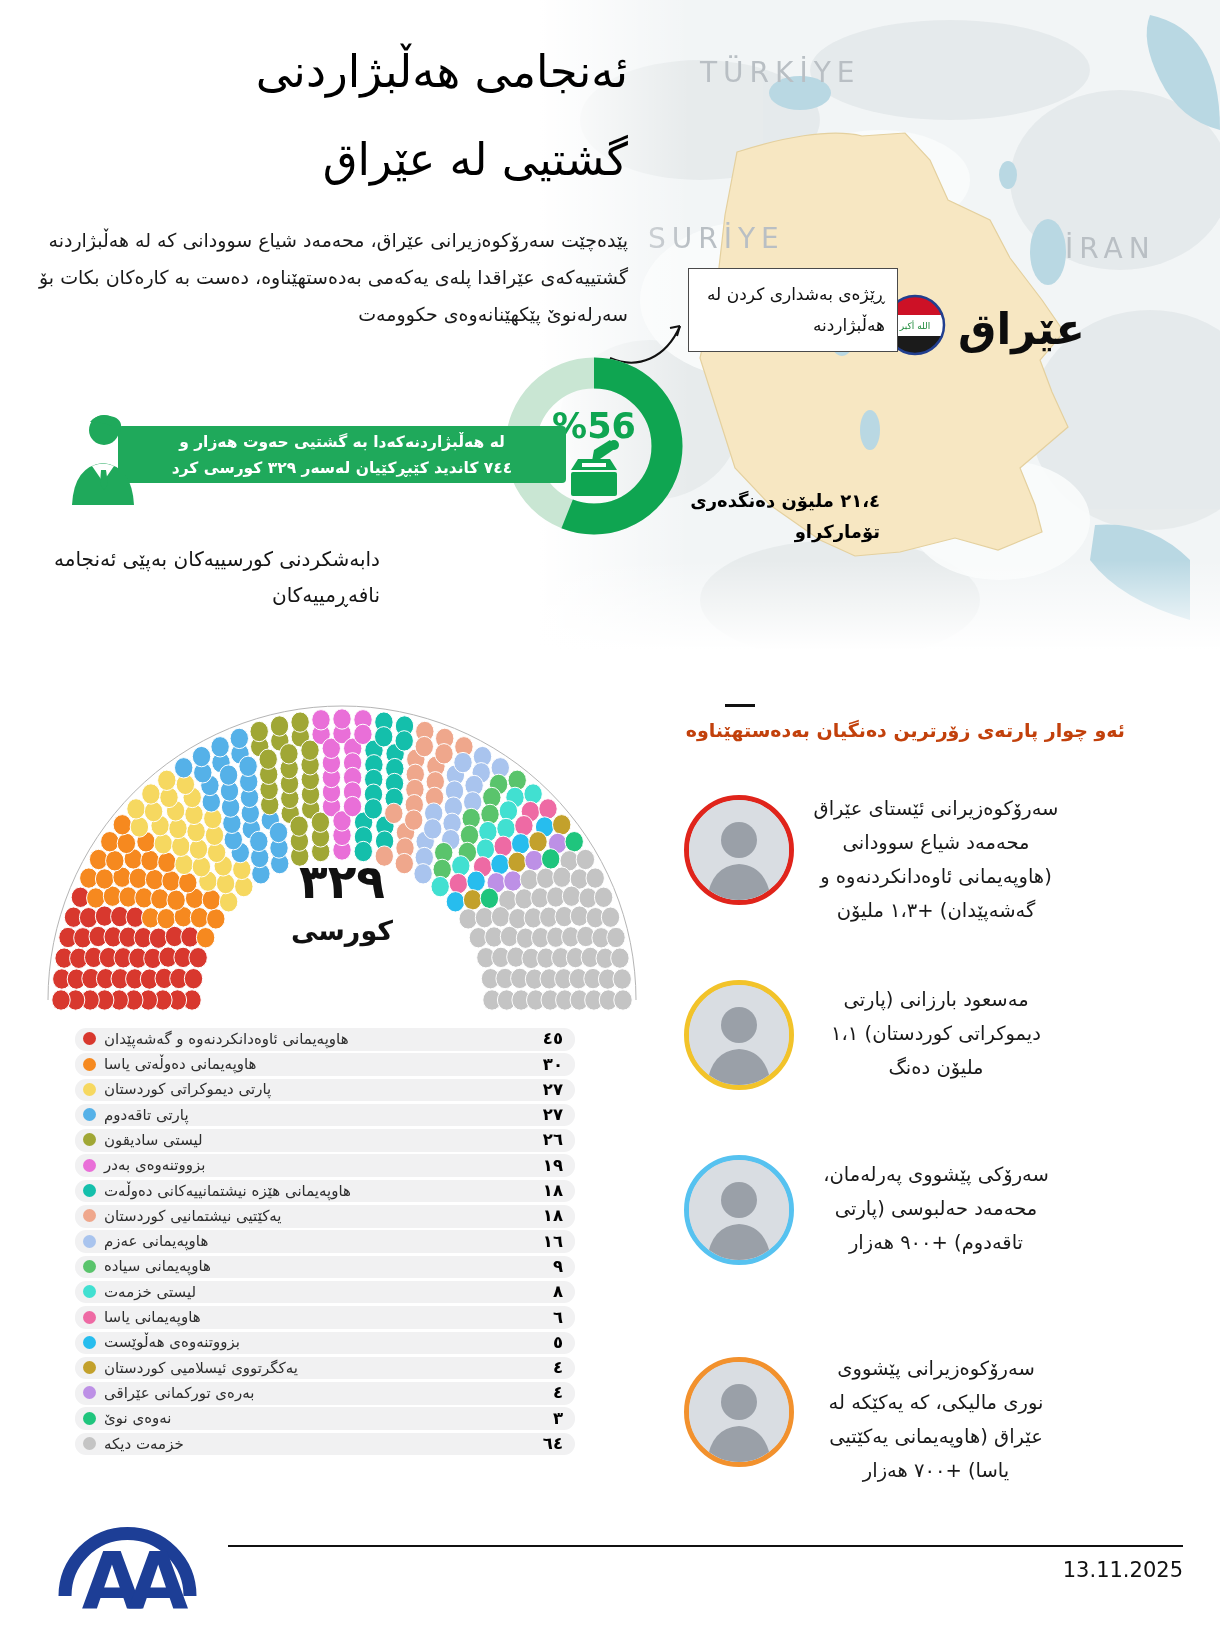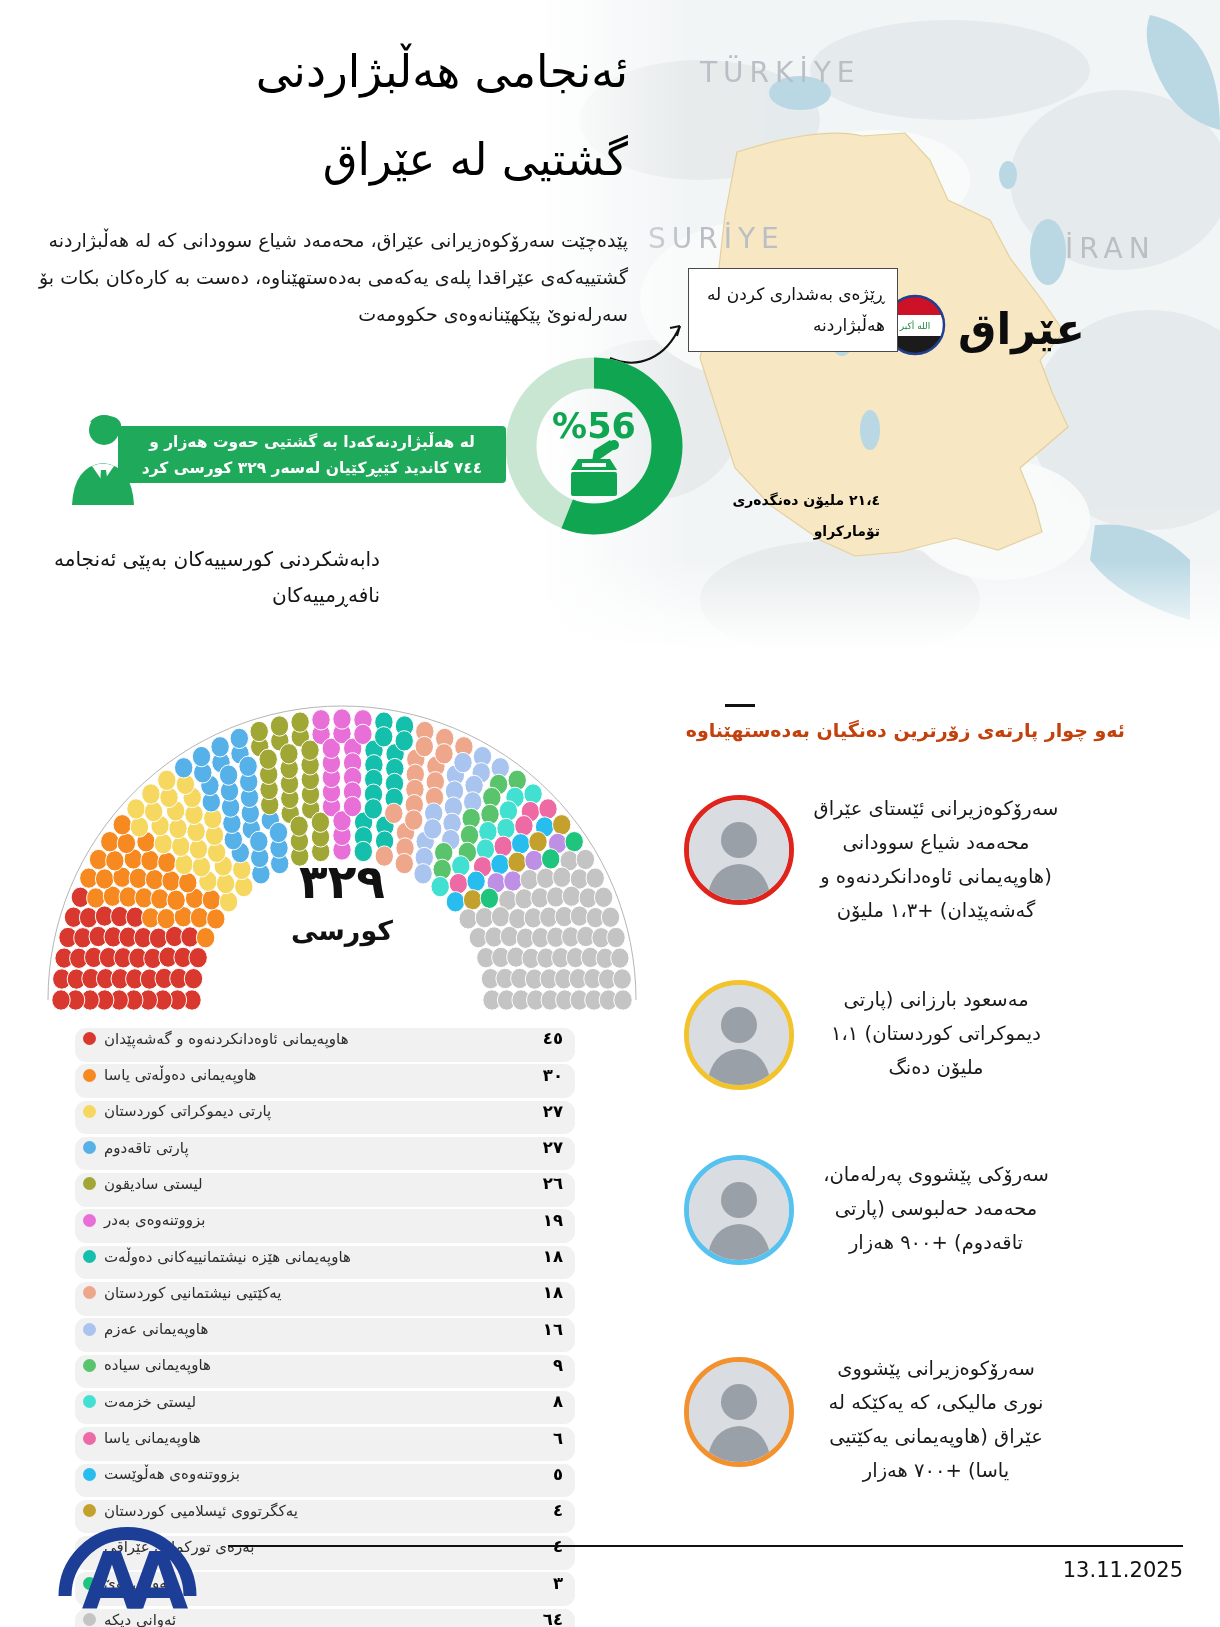--- a/index.html
+++ b/index.html
@@ -10,34 +10,34 @@
   .title{left:36px;top:28px;width:592px;text-align:right;font-weight:400;
          font-size:45px;line-height:88px;color:#000;}
   .intro{left:36px;top:222px;width:592px;text-align:right;font-size:19px;
          line-height:37px;color:#1a1a1a;}
   
   .callout{left:688px;top:268px;width:184px;background:#fff;border:1px solid #4a4a4a;
            padding:10px 12px;font-size:17px;line-height:31px;text-align:right;}
   
   .donut-box{left:498px;top:350px;width:192px;height:192px;}
   .registered{left:678px;top:485px;width:202px;text-align:right;font-weight:700;
-              font-size:14px;line-height:31px;color:#000;}
-  
-  .banner{left:118px;top:426px;width:388px;height:57px;border-radius:4px;
+              font-size:18px;line-height:31px;color:#000;}
+  
+  .banner{left:118px;top:426px;width:448px;height:57px;border-radius:4px;
           display:flex;flex-direction:column;justify-content:center;align-items:center;
           color:#fff;font-weight:700;font-size:15.5px;line-height:26px;text-align:center;}
   .person-icon{left:68px;top:410px;width:70px;height:95px;}
   .note{left:50px;top:541px;width:330px;text-align:right;font-size:20px;
         line-height:36px;color:#151515;}
   
   .hemicycle{left:45px;top:640px;width:600px;height:380px;}
   
   .legend{left:75px;top:1028px;width:500px;}
   .legend-row{display:flex;align-items:center;height:21.5px;margin-bottom:2.8px;
-              background:#f1f1f2;border-radius:11px;padding:0 12px 12px 8px;}
+              background:#f1f1f2;border-radius:11px;padding:0 12px 1px 8px;}
   .legend-dot{width:13px;height:13px;border-radius:50%;flex:0 0 auto;margin-right:8px;}
   .legend-label{font-size:15px;color:#2e2e2e;white-space:nowrap;}
   .legend-spacer{flex:1 1 auto;}
   .legend-num{font-size:16.5px;font-weight:700;color:#000;}
   
   .leaders-dash{left:725px;top:704px;width:30px;height:0;border-top:3px solid #111;}
   .leaders-heading{left:660px;top:716px;width:465px;text-align:right;font-weight:700;
                    font-size:19px;line-height:28px;color:#c2410c;}
   .leader-photo{position:absolute;width:100px;height:100px;border-radius:50%;
                 border:5px solid #000;overflow:hidden;background:#d8dbe0;left:684px;}
@@ -593,21 +593,21 @@
         <span class="legend-num">٤</span>
       </div>
       <div class="legend-row">
         <span class="legend-dot" style="background: rgb(31, 197, 125);"></span>
         <span class="legend-label" dir="rtl">نەوەی نوێ</span>
         <span class="legend-spacer"></span>
         <span class="legend-num">٣</span>
       </div>
       <div class="legend-row">
         <span class="legend-dot" style="background: rgb(196, 196, 196);"></span>
-        <span class="legend-label" dir="rtl">ئەوانی دیکە</span>
+        <span class="legend-label" dir="rtl">خزمەت دیکە</span>
         <span class="legend-spacer"></span>
         <span class="legend-num">٦٤</span>
       </div>
     </div>
 
   <div class="abs leaders-dash"></div>
   <div class="abs leaders-heading" dir="rtl">ئەو چوار پارتەی زۆرترین دەنگیان بەدەستهێناوە</div>
   <div id="leaders">
       <div class="leader-photo abs" style="top: 795px; border-color: rgb(224, 36, 27);"><svg viewBox="0 0 100 100" width="100" height="100">
           <rect width="100" height="100" fill="#d9dde2"></rect>

